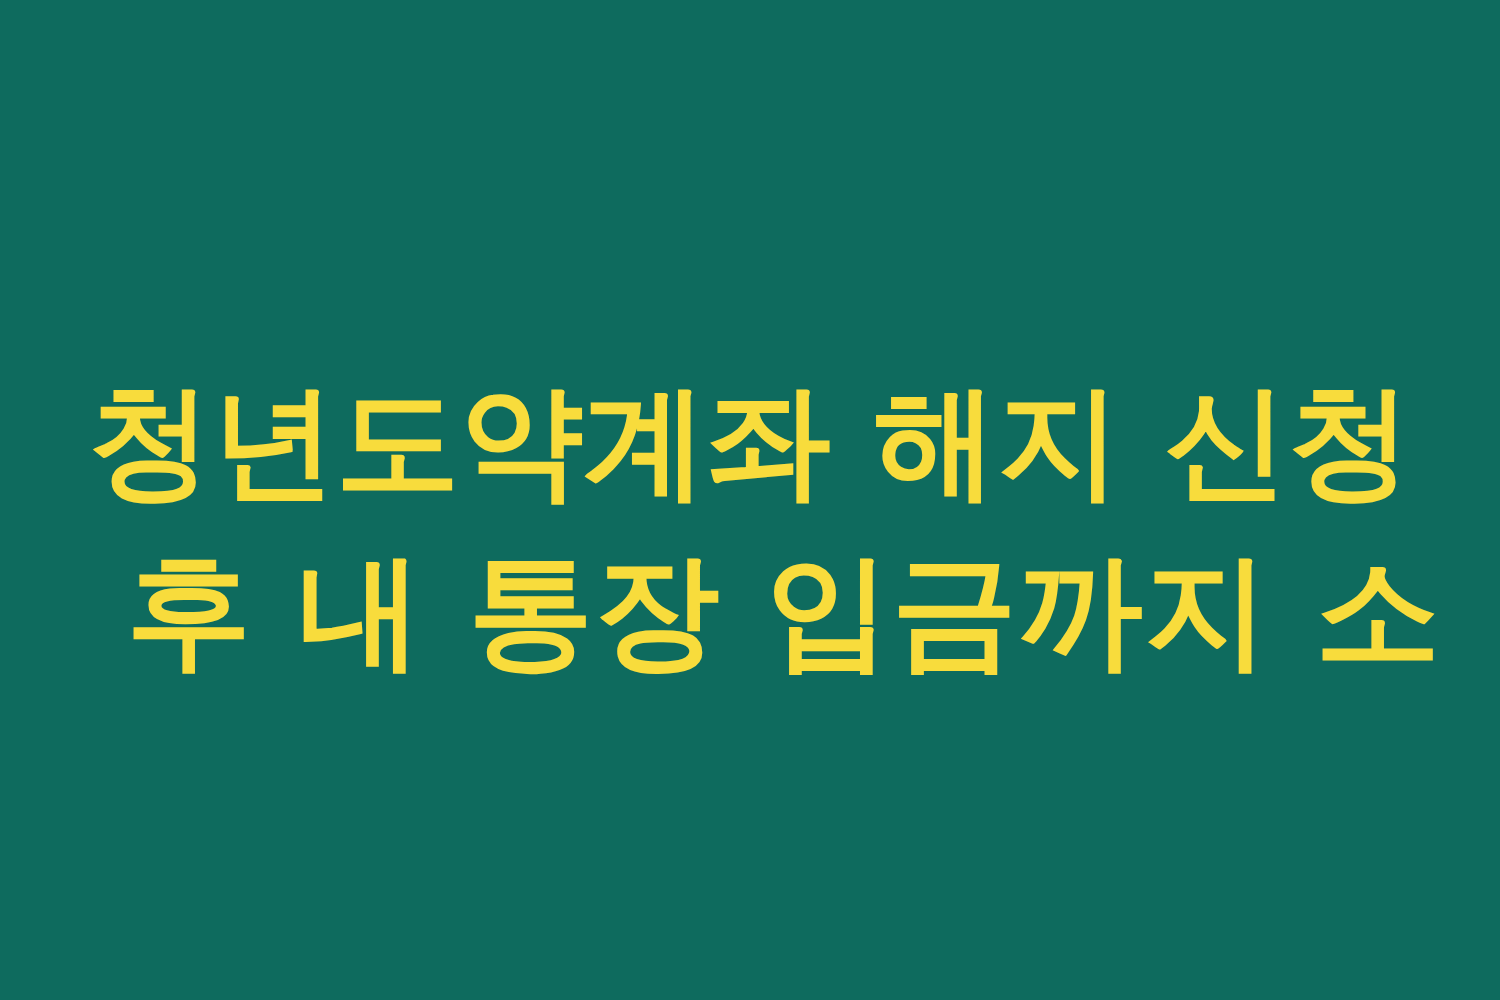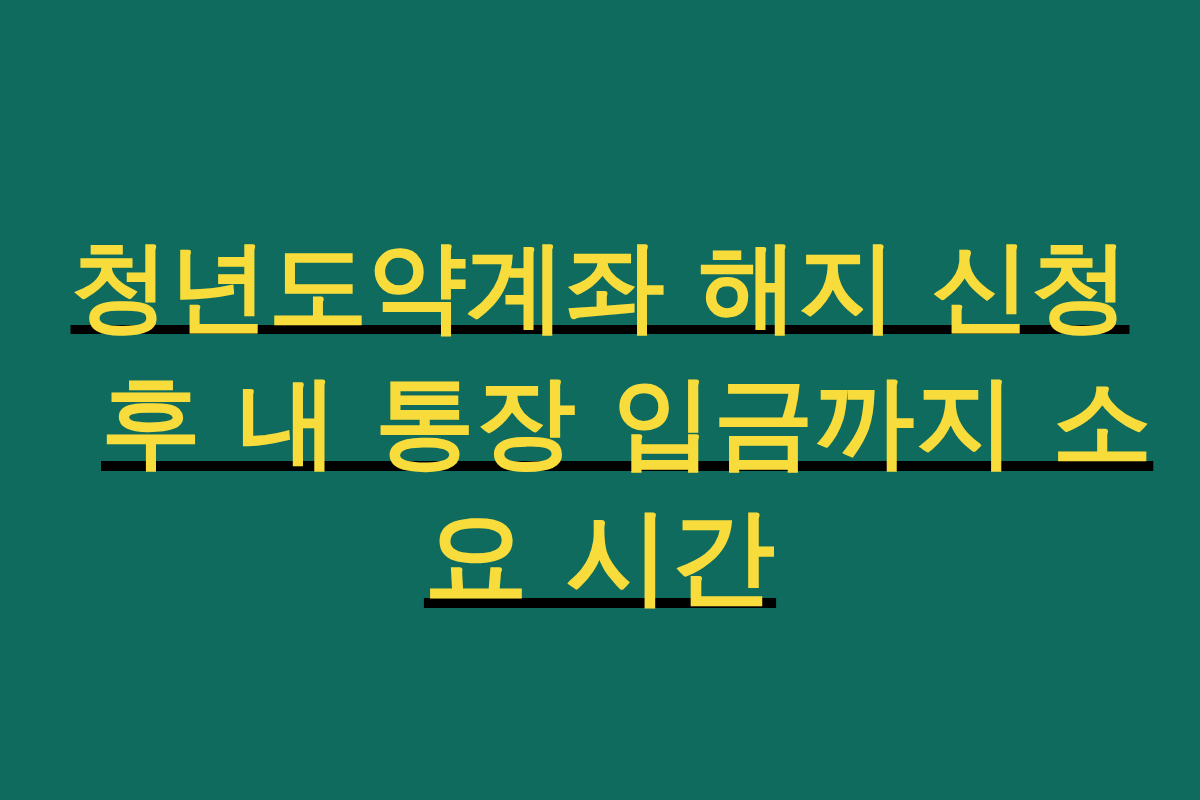--- a/index.html
+++ b/index.html
@@ -19,21 +19,20 @@
     position: relative;
     width: 1200px;
     height: 800px;
     box-sizing: border-box;
     display: flex;
     align-items: center;
     justify-content: center;
     
     background: #0E6B5E;
     overflow: hidden;
-    text-decoration: underline;
   }
 
   #headline-block {
     width: 1060px;
     margin-top: 42px; 
     text-align: center;
     user-select: none;
   }
 
   .headline-line {
@@ -57,16 +56,15 @@
 <body>
 
 <div id="banner" style="background-color: rgb(14, 107, 94);">
 
   <div id="headline-block">
 
     <span class="headline-line line-1" style="color: rgb(248, 220, 60); font-size: 99px;">청년도약계좌 해지 신청</span>
 
     <span class="headline-line line-2" style="color: rgb(248, 220, 60); font-size: 100px;">후 내 통장 입금까지 소</span>
 
-    <span class="headline-line line-3" style="color: rgb(248, 220, 60);">요 시간</span>
 
   </div>
 </div>
 
 </body></html>

